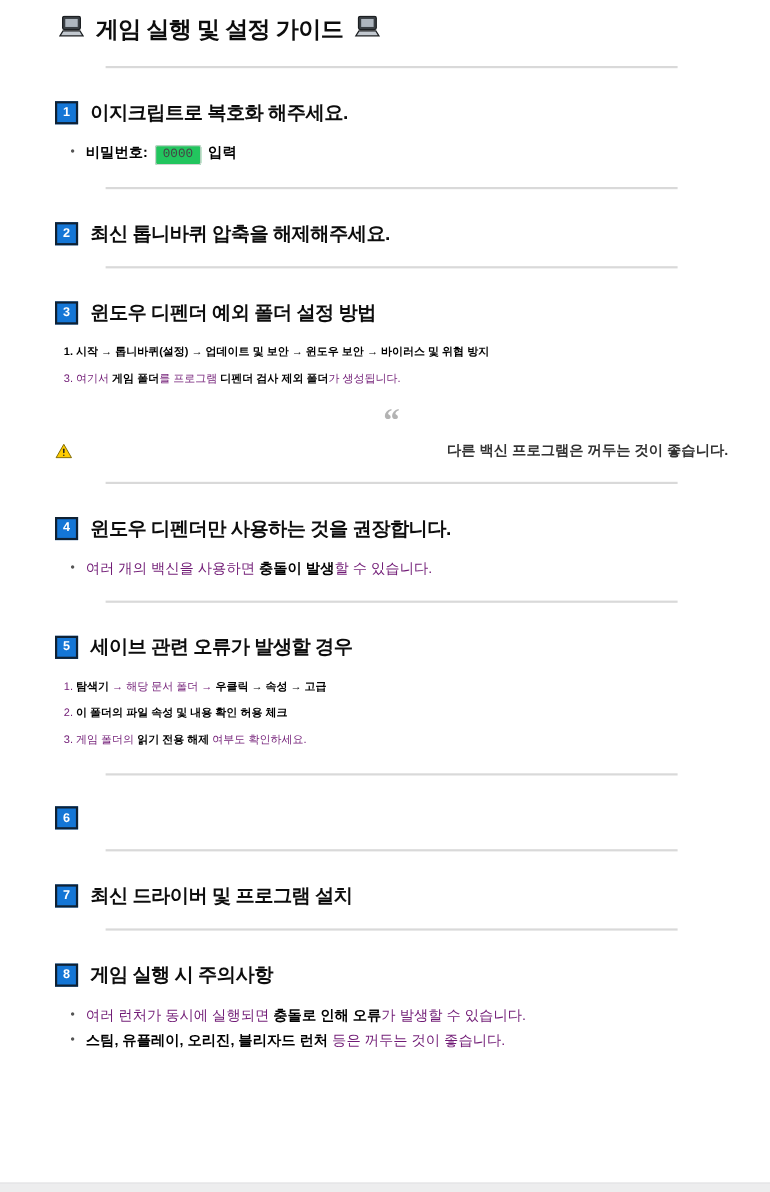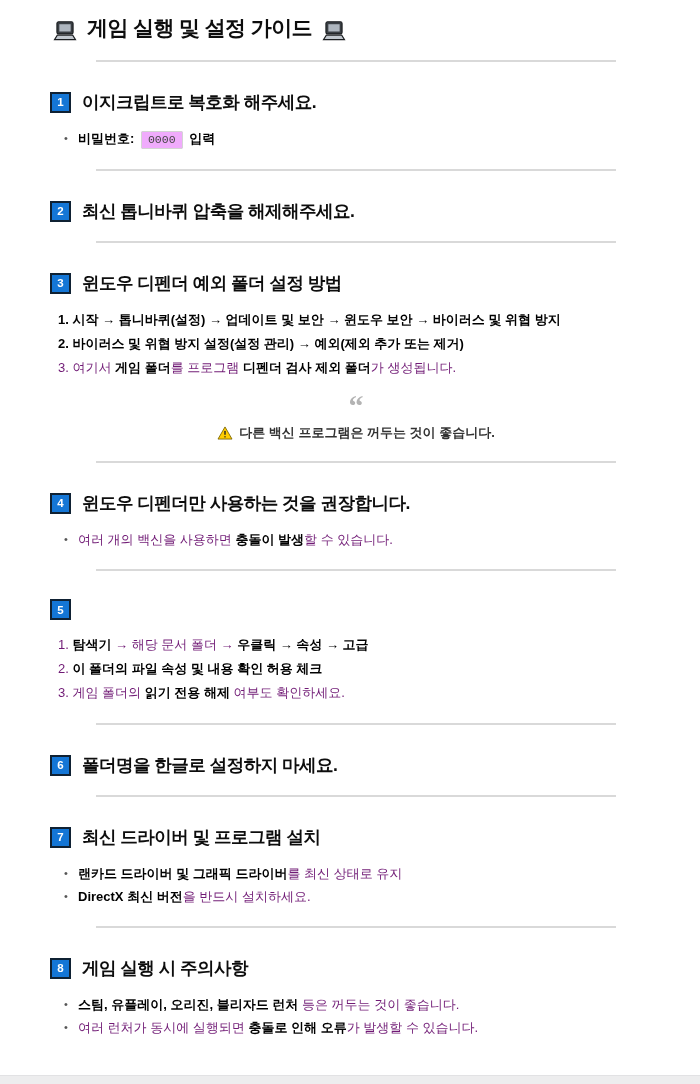--- a/index.html
+++ b/index.html
@@ -5,21 +5,21 @@
   html,body{margin:0;padding:0;background:#ffffff;}
   body{
     width:700px;height:1084px;position:relative;overflow:hidden;
     font-family:"Liberation Sans","DejaVu Sans",sans-serif;
     color:#4a4a4a;
   }
   .content{padding:6px 38px 0 50px;}
 
   
   .page-title{
-    display:flex;align-items:flex-end;gap:9px;
+    display:flex;align-items:flex-start;gap:9px;
     margin:8px 0 0 2px;
     font-size:21px;font-weight:800;color:#0d0d0d;letter-spacing:-0.6px;
     line-height:28px;
   }
   .laptop{display:inline-flex;align-items:center;}
 
   
   .divider{
     width:520px;height:2px;background:#d9d9d9;
     margin:18px auto 0 auto;
@@ -46,40 +46,40 @@
     position:relative;padding-left:16px;
     font-size:13px;line-height:23px;color:#4a4a4a;
   }
   .bullets li::before{
     content:"•";position:absolute;left:2px;top:0;
     color:#555;font-size:11px;
   }
 
   
   .olist{margin:13px 0 0 0;padding-left:8px;}
-  .oline{font-size:13px;line-height:24px;color:#4a4a4a;}
+  .oline{font-size:10px;line-height:24px;color:#4a4a4a;}
 
   
   .seg{color:#701a75;}
   .seg-b{font-weight:700;color:#000000;}
   .seg-code{
     font-family:"Liberation Mono","DejaVu Sans Mono",monospace;
-    font-size:11.5px;background:#f0abfc;border:1px solid #d4d4d4;
+    font-size:11.5px;background:#22c55e;border:1px solid #d4d4d4;
     border-radius:2px;padding:1px 6px 2px 6px;color:#444;margin:0 3px;
     font-weight:400;
   }
 
   
   .quote{text-align:center;margin-top:12px;}
   .qmark{
     display:block;font-family:"Liberation Serif","DejaVu Serif",serif;
     font-size:30px;font-weight:700;color:#b3b3b3;line-height:0.9;height:26px;
   }
   .qline{
-    margin-top:5px;display:flex;align-items:center;justify-content:center;gap:6px;
+    margin-top:5px;display:flex;align-items:center;justify-content:space-between;gap:6px;
     font-size:13px;font-weight:700;color:#333333;line-height:20px;
   }
   .warn-icon{display:inline-flex;align-items:center;}
 
   
   .bottom-strip{
     position:absolute;left:0;bottom:0;width:700px;height:8px;
     background:#ededee;border-top:1px solid #e2e2e4;
   }
 </style>
@@ -120,21 +120,20 @@
         <span class="badge">2</span>
         <span class="sec-title">최신 톱니바퀴 압축을 해제해주세요.</span>
       </div>
       <div class="divider"></div>
       <div class="sec-head">
         <span class="badge">3</span>
         <span class="sec-title">윈도우 디펜더 예외 폴더 설정 방법</span>
       </div>
       <div class="olist">
         <div class="oline"><span class="seg seg-b">1. 시작 → 톱니바퀴(설정) → 업데이트 및 보안 → 윈도우 보안 → 바이러스 및 위협 방지</span></div>
-        <div class="oline"><span class="seg seg-b">2. 바이러스 및 위협 방지 설정(설정 관리) → 예외(제외 추가 또는 제거)</span></div>
         <div class="oline"><span class="seg">3. 여기서 </span><span class="seg seg-b">게임 폴더</span><span class="seg">를 프로그램 </span><span class="seg seg-b">디펜더 검사 제외 폴더</span><span class="seg">가 생성됩니다.</span></div>
       </div>
       <div class="quote">
         <span class="qmark">“</span>
         <div class="qline">
           <span class="warn-icon">
             <svg width="16" height="14" viewBox="0 0 20 18">
               <path d="M10 1.2 L19 16.8 H1 Z" fill="#FFCC00" stroke="#7a6400" stroke-width="1.1" stroke-linejoin="round"></path>
               <rect x="9.1" y="6" width="1.8" height="5.6" rx="0.9" fill="#222"></rect>
               <rect x="9.1" y="13" width="1.8" height="1.9" rx="0.9" fill="#222"></rect>
@@ -147,46 +146,42 @@
       <div class="sec-head">
         <span class="badge">4</span>
         <span class="sec-title">윈도우 디펜더만 사용하는 것을 권장합니다.</span>
       </div>
       <ul class="bullets">
         <li><span class="seg">여러 개의 백신을 사용하면 </span><span class="seg seg-b">충돌이 발생</span><span class="seg">할 수 있습니다.</span></li>
       </ul>
       <div class="divider"></div>
       <div class="sec-head">
         <span class="badge">5</span>
+        <span class="sec-title">세이브 관련 오류가 발생할 경우</span>
       </div>
       <div class="olist">
         <div class="oline"><span class="seg">1. </span><span class="seg seg-b">탐색기</span><span class="seg"> → 해당 문서 폴더 → </span><span class="seg seg-b">우클릭 → 속성 → 고급</span></div>
         <div class="oline"><span class="seg">2. </span><span class="seg seg-b">이 폴더의 파일 속성 및 내용 확인 허용 체크</span></div>
         <div class="oline"><span class="seg">3. 게임 폴더의 </span><span class="seg seg-b">읽기 전용 해제</span><span class="seg"> 여부도 확인하세요.</span></div>
       </div>
       <div class="divider"></div>
       <div class="sec-head">
         <span class="badge">6</span>
-        <span class="sec-title">폴더명을 한글로 설정하지 마세요.</span>
       </div>
       <div class="divider"></div>
       <div class="sec-head">
         <span class="badge">7</span>
         <span class="sec-title">최신 드라이버 및 프로그램 설치</span>
       </div>
-      <ul class="bullets">
-        <li><span class="seg seg-b">랜카드 드라이버 및 그래픽 드라이버</span><span class="seg">를 최신 상태로 유지</span></li>
-        <li><span class="seg seg-b">DirectX 최신 버전</span><span class="seg">을 반드시 설치하세요.</span></li>
-      </ul>
       <div class="divider"></div>
       <div class="sec-head">
         <span class="badge">8</span>
         <span class="sec-title">게임 실행 시 주의사항</span>
       </div>
       <ul class="bullets">
+        <li><span class="seg">여러 런처가 동시에 실행되면 </span><span class="seg seg-b">충돌로 인해 오류</span><span class="seg">가 발생할 수 있습니다.</span></li>
         <li><span class="seg seg-b">스팀, 유플레이, 오리진, 블리자드 런처</span><span class="seg"> 등은 꺼두는 것이 좋습니다.</span></li>
-        <li><span class="seg">여러 런처가 동시에 실행되면 </span><span class="seg seg-b">충돌로 인해 오류</span><span class="seg">가 발생할 수 있습니다.</span></li>
       </ul>
     </div>
 
 </div>
 
 <div class="bottom-strip"></div>
 
 </body></html>

